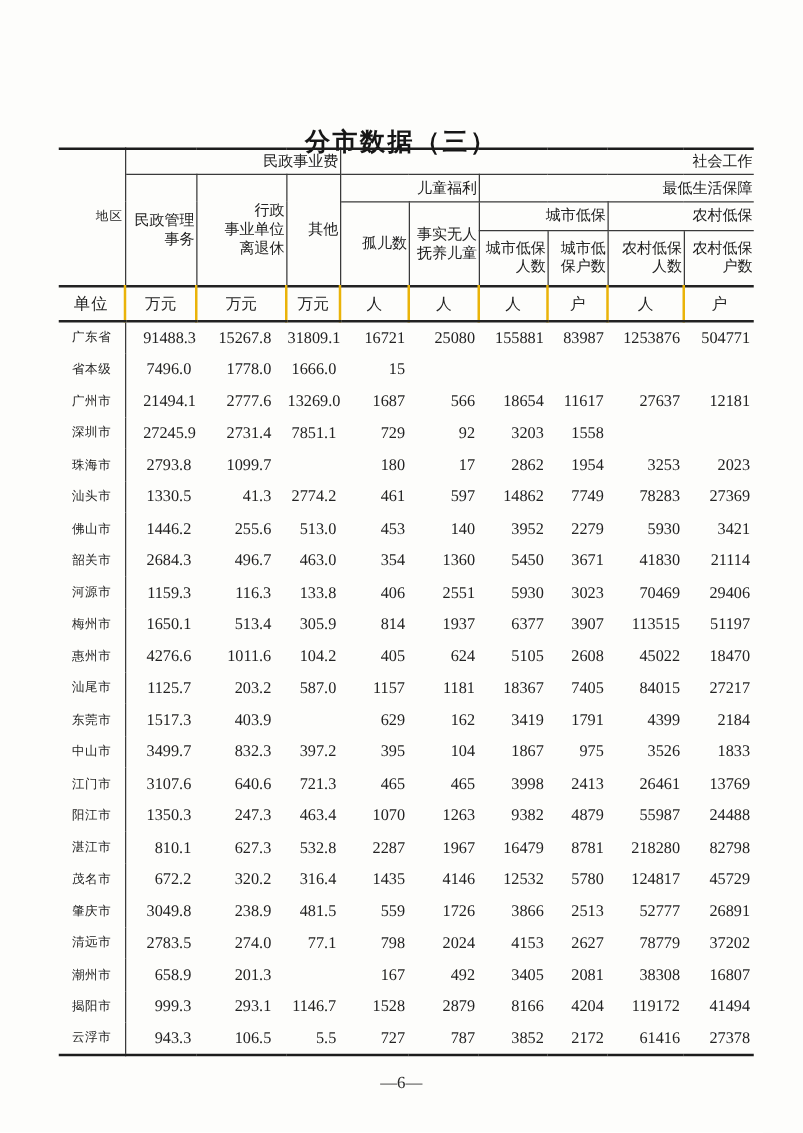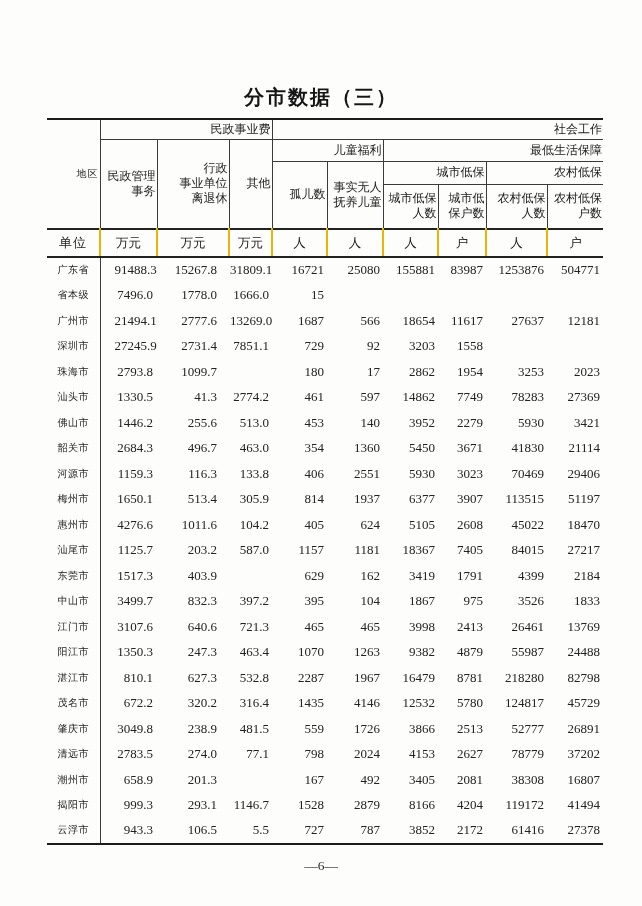--- a/index.html
+++ b/index.html
@@ -7,21 +7,21 @@
     position: relative;
     width: 642px;
     height: 906px;
     background: #fdfdfb;
     font-family: "Liberation Serif", "DejaVu Serif", serif;
     color: #1f1f1f;
     overflow: hidden;
   }
   .title {
     position: absolute;
-    top: 84px;
+    top: 100px;
     left: 0;
     width: 100%;
     text-align: center;
     font-size: 20px;
     font-weight: bold;
     letter-spacing: 2px;
     color: #161616;
   }
   table.stat {
     position: absolute;

